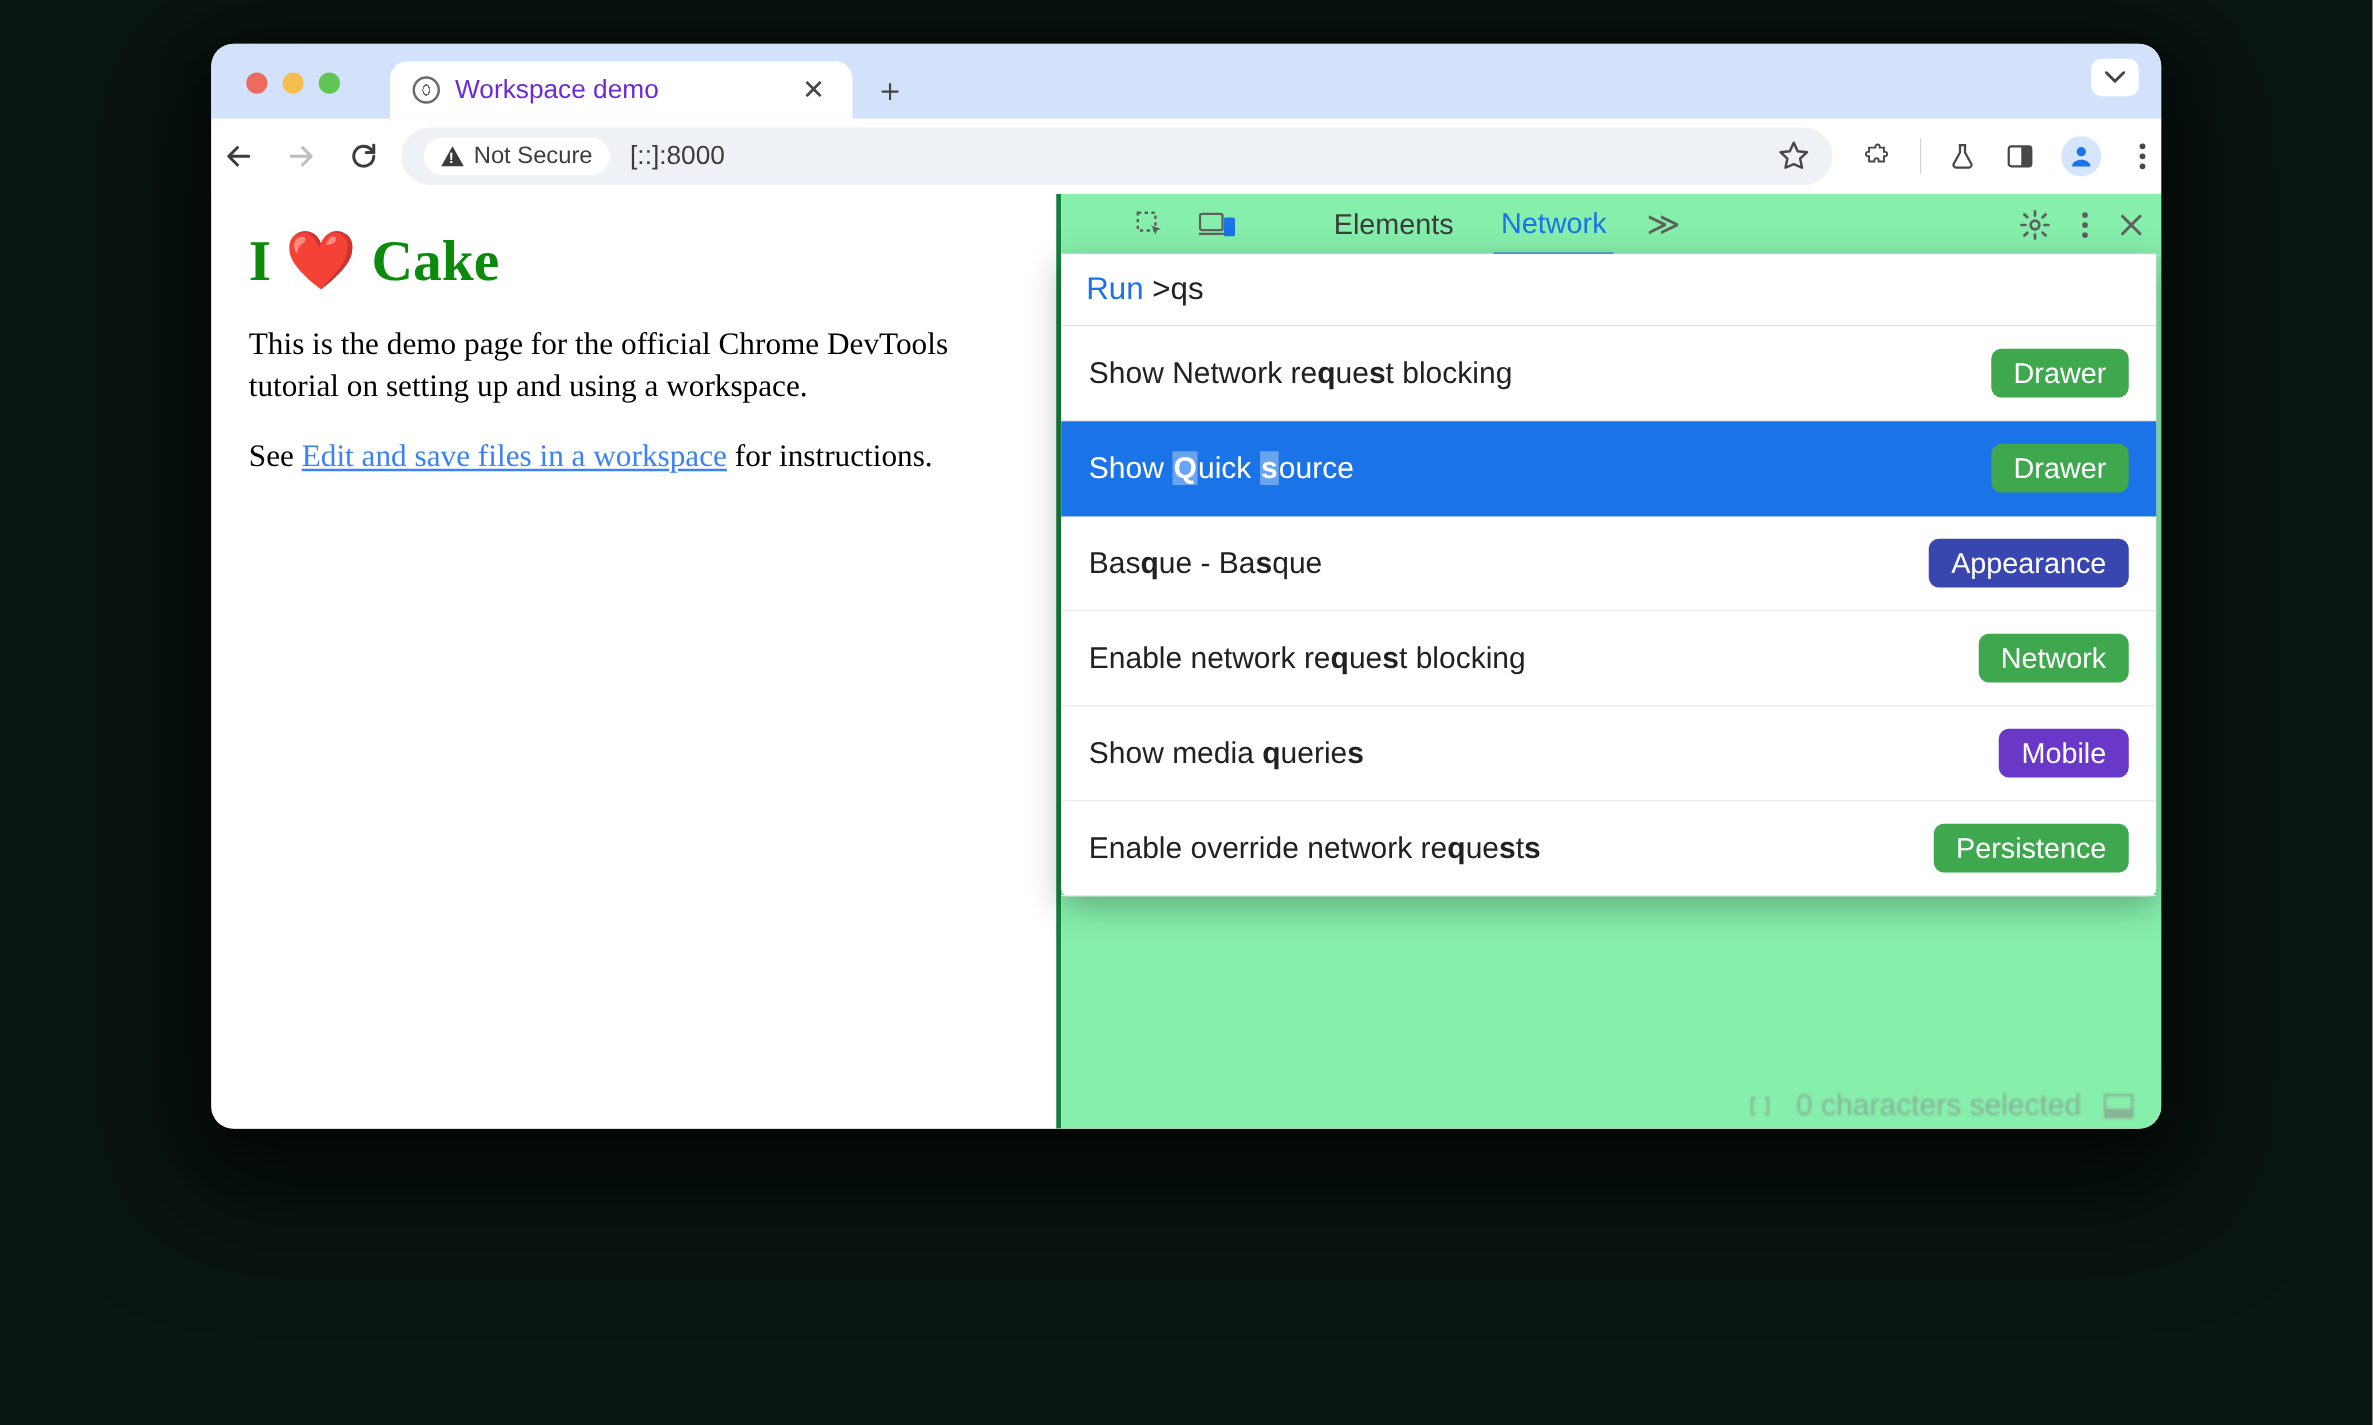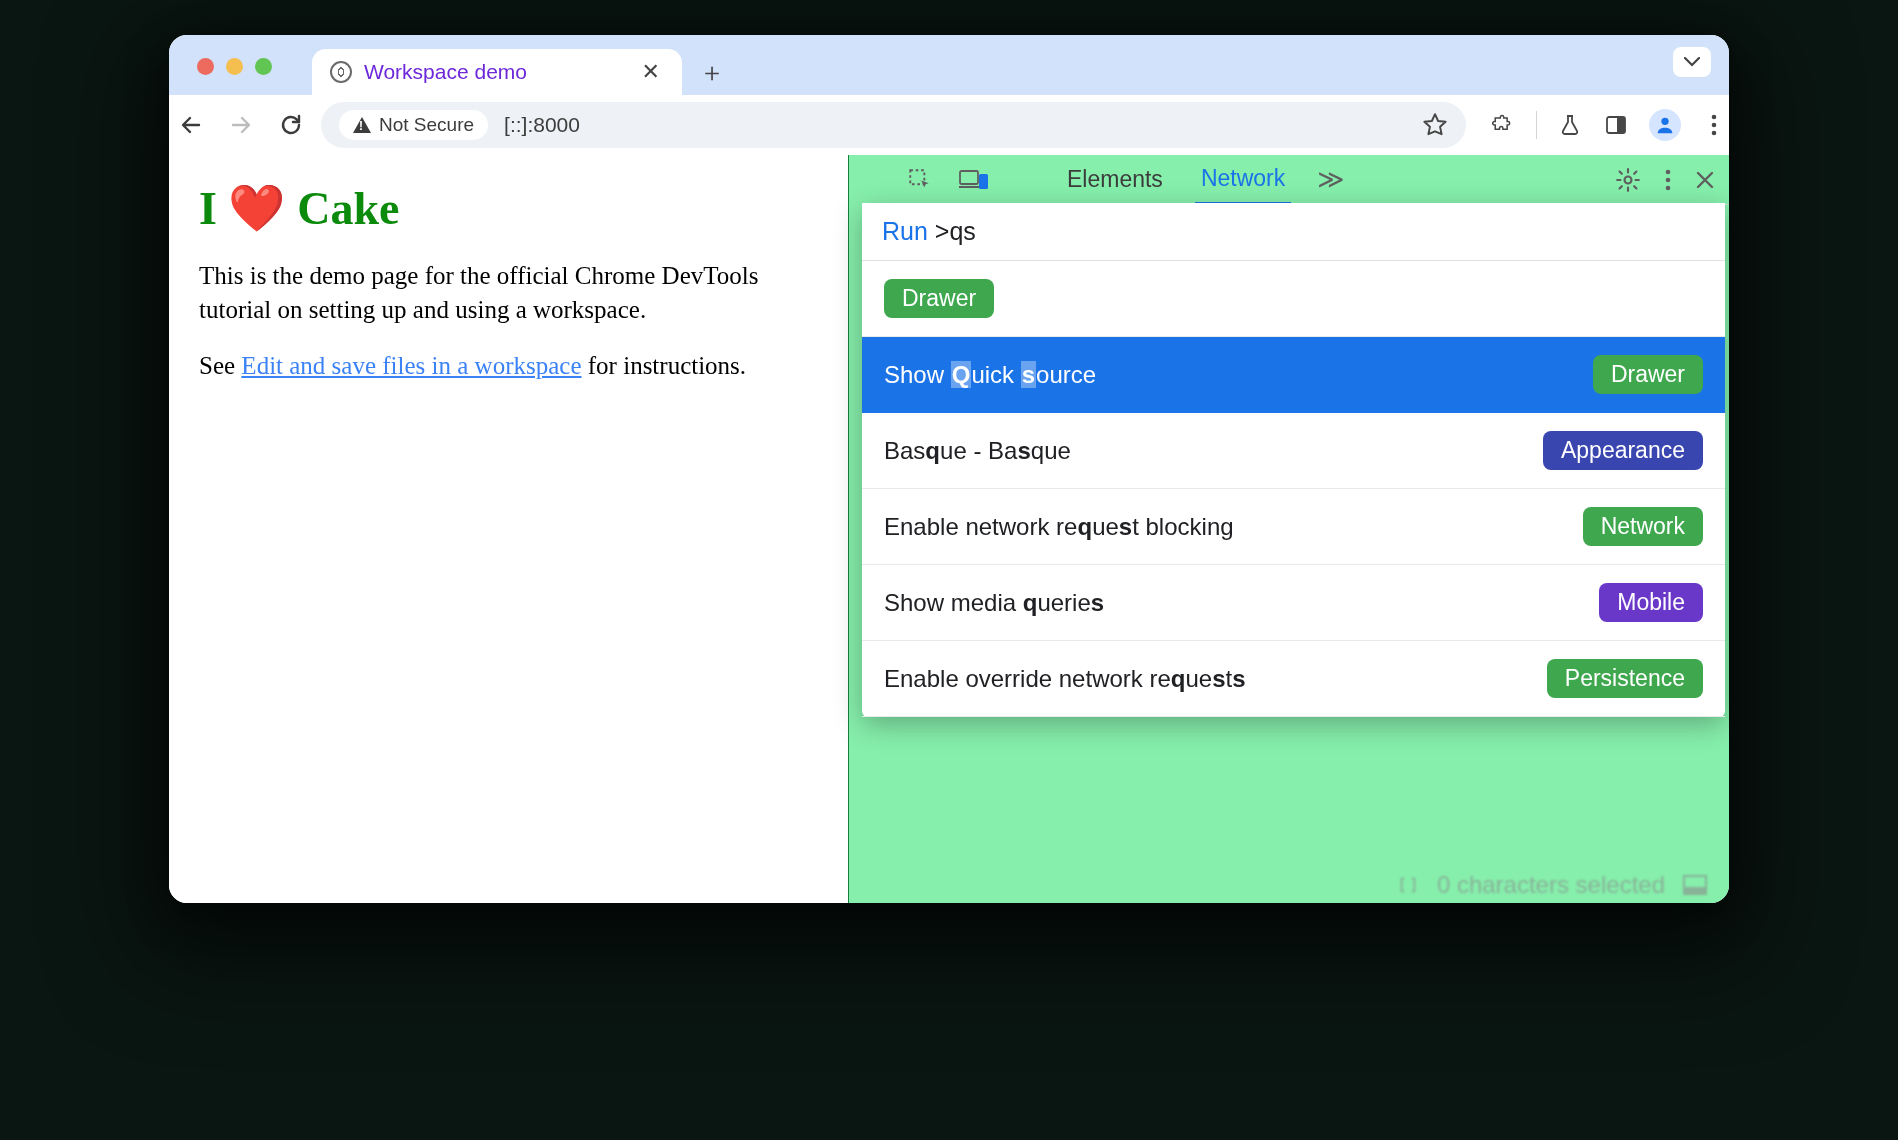--- a/index.html
+++ b/index.html
@@ -146,21 +146,21 @@
 .content-area {
   flex: 1;
   display: flex;
   overflow: hidden;
 }
 .page-content {
   width: 680px;
   padding: 26px 30px;
   font-family: "Times New Roman", Times, serif;
   background: #fff;
-  border-right: 1px solid #15803d;
+  border-right: 4px solid #15803d;
 }
 .page-heading {
   font-size: 46px;
   font-weight: bold;
   color: #0b8a0b;
   margin-bottom: 24px;
 }
 .heart { color: #e11; font-style: normal; }
 .page-para {
   font-size: 25px;
@@ -187,21 +187,21 @@
   gap: 26px;
 }
 .dt-icon { color: #5f5f5f; display:flex; }
 .dt-tab { font-size: 23px; color: #3c3c3c; padding: 10px 6px; }
 .dt-tab.active { color: #1a73e8; border-bottom: 3px solid #1a73e8; }
 .dt-more { font-size: 26px; color: #5f5f5f; }
 .devtools-tabs-right { margin-left: auto; display: flex; align-items: center; gap: 24px; }
 
 .command-menu {
   position: absolute;
-  top: 48px; left: 13px; right: 4px;
+  top: 48px; left: 0; right: 4px;
   background: #fff;
   box-shadow: 0 8px 28px rgba(0,0,0,0.28);
   border-radius: 0 0 6px 6px;
   z-index: 10;
 }
 .cmd-header {
   padding: 14px 20px;
   border-bottom: 1px solid #e1e1e1;
   font-size: 25px;
 }
@@ -377,20 +377,21 @@
         </div>
       </div>
 
       <div class="command-menu">
         <div class="cmd-header">
           <span class="cmd-run">Run</span>
           <span class="cmd-query">&gt;</span><span class="cmd-query">qs</span>
         </div>
         <div class="cmd-list" id="cmd-list">
             <div class="cmd-item">
+              <span class="cmd-label">Show Network re<b>q</b>ue<b>s</b>t blocking</span>
               <span class="cmd-badge badge-green">Drawer</span>
             </div>
             <div class="cmd-item selected">
               <span class="cmd-label">Show <span class="hili"><b>Q</b></span>uick <span class="hili"><b>s</b></span>ource</span>
               <span class="cmd-badge badge-green">Drawer</span>
             </div>
             <div class="cmd-item">
               <span class="cmd-label">Bas<b>q</b>ue - Ba<b>s</b>que</span>
               <span class="cmd-badge badge-indigo">Appearance</span>
             </div>

